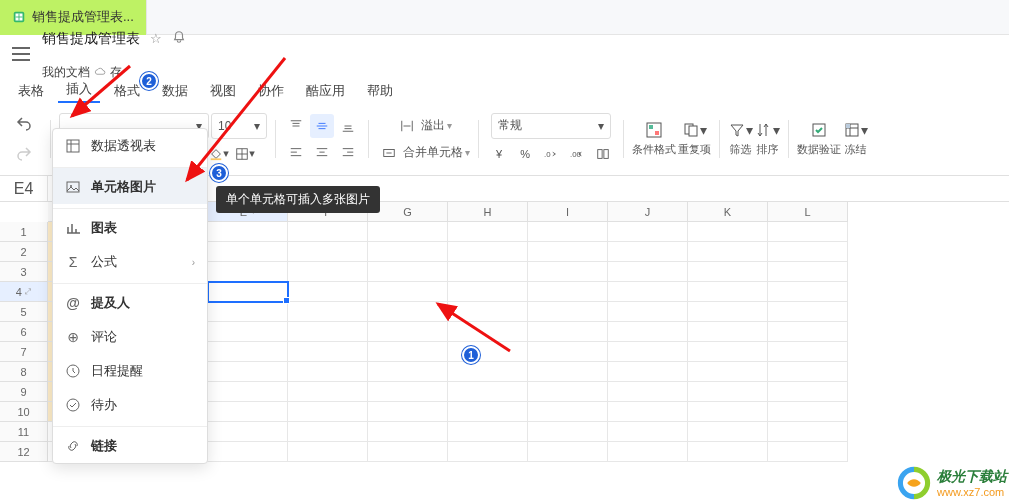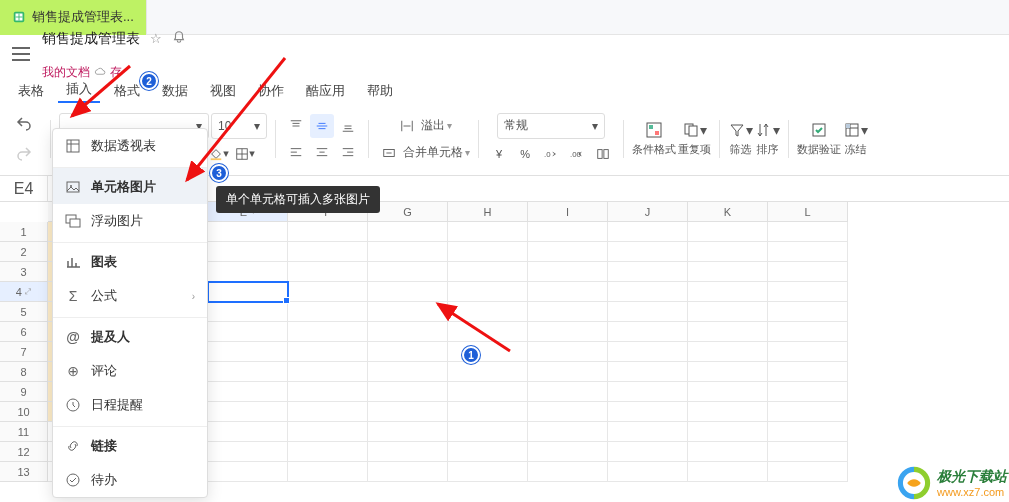--- a/index.html
+++ b/index.html
@@ -6,21 +6,21 @@
 body{background:#fff;width:1009px;height:502px;overflow:hidden;font-size:13px;color:#333;}
 .tabbar{height:35px;display:flex;align-items:center;border-bottom:1px solid #e5e5e5;background:#f7f8fa;}
 .tab{display:flex;align-items:center;gap:6px;padding:0 12px;height:35px;background:#bef264;border-right:1px solid #e5e5e5;}
 .tab svg{width:14px;height:14px;}
 .titlebar{height:40px;display:flex;align-items:center;padding:6px 12px;gap:12px;}
 .hamburger{width:18px;cursor:pointer;}
 .doc-block{display:flex;flex-direction:column;gap:16px;}
 .doc-title-row{display:flex;align-items:center;gap:10px;}
 .doc-title{font-size:14px;color:#222;}
 .star,.bell{color:#888;}
-.doc-sub{font-size:12px;color:#be185d;display:flex;align-items:center;gap:4px;}
+.doc-sub{font-size:12px;color:#404040;display:flex;align-items:center;gap:4px;}
 .menubar{height:28px;display:flex;align-items:flex-end;gap:6px;padding:0 10px;}
 .menubar span{padding:3px 8px;cursor:pointer;color:#444;font-size:13px;}
 .menubar span.active{border-bottom:2px solid #1e6fff;}
 .toolbar{display:flex;align-items:center;padding:4px 6px;gap:2px;border-bottom:1px solid #e0e0e0;}
 .tb-group{display:flex;align-items:center;gap:2px;}
 .tb-col{display:flex;flex-direction:column;align-items:center;gap:3px;font-size:11px;color:#555;}
 .tb-btn{width:24px;height:24px;display:flex;align-items:center;justify-content:center;color:#555;border-radius:3px;cursor:pointer;}
 .tb-sep{width:1px;height:38px;background:#e2e2e2;margin:0 6px;}
 .tb-drop{height:26px;border:1px solid #ddd;border-radius:3px;padding:0 6px;display:flex;align-items:center;gap:6px;font-size:12px;background:#fff;}
 .tb-wide{width:150px;}
@@ -210,21 +210,21 @@
             <rect x="2" y="4" width="12" height="8" fill="none" stroke="#555"></rect>
             <path d="M5 8h6" stroke="#555"></path>
           </svg>
         </span>
       <span style="font-size:12px;">合并单元格</span>
         <span style="font-size:10px;color:#999">▾</span>
     </div>
   </div>
   <div class="tb-sep"></div>
   <div class="tb-col">
-    <div class="tb-drop" style="width:108px">
+    <div class="tb-drop" style="width:120px">
         <span>常规</span>
         <span style="margin-left:auto">▾</span>
       </div>
     <div class="tb-group">
       <span class="tb-btn">¥</span>
       <span class="tb-btn">%</span>
       <span class="tb-btn">
           <svg width="14" height="14" viewBox="0 0 16 16">
             <text x="0" y="11" font-size="9" fill="#555">.0</text>
             <path d="M10 10l3-2-3-2" stroke="#555" fill="none"></path>
@@ -462,58 +462,38 @@
         <div class="cell"></div>
         <div class="cell"></div>
         <div class="cell"></div>
         <div class="cell"></div>
         <div class="cell"></div>
         <div class="cell"></div>
         <div class="cell"></div>
         <div class="cell"></div>
         <div class="cell"></div>
       </div>
-      <div class="row">
-        <div class="row-hdr">13</div>
-        <div class="cell"></div>
-        <div class="cell"></div>
-        <div class="cell"></div>
-        <div class="cell"></div>
-        <div class="cell"></div>
-        <div class="cell"></div>
-        <div class="cell"></div>
-        <div class="cell"></div>
-        <div class="cell"></div>
-        <div class="cell"></div>
-      </div>
     </div>
 </div>
 
 <div class="insert-menu">
   <div class="mi">
     <svg viewBox="0 0 16 16">
         <rect x="2" y="2" width="12" height="12" fill="none" stroke="#666"></rect>
         <path d="M2 6h12M6 2v12" stroke="#666"></path>
       </svg>
     <span>数据透视表</span>
   </div>
   <div class="mi hov sep-top">
     <svg viewBox="0 0 16 16">
         <rect x="2" y="3" width="12" height="10" fill="none" stroke="#666"></rect>
         <circle cx="6" cy="7" r="1" fill="#666"></circle>
         <path d="M2 12l4-4 3 3 2-2 3 3" stroke="#666" fill="none"></path>
       </svg>
     <span>单元格图片</span>
-  </div>
-  <div class="mi">
-    <svg viewBox="0 0 16 16">
-        <rect x="1" y="2" width="10" height="8" fill="none" stroke="#666"></rect>
-        <rect x="5" y="6" width="10" height="8" fill="#fff" stroke="#666"></rect>
-      </svg>
-    <span>浮动图片</span>
   </div>
   <div class="mi sep-top">
     <svg viewBox="0 0 16 16">
         <path d="M3 13V7m4 6V4m4 9V9m4 4H2" stroke="#666" fill="none" stroke-width="1.5"></path>
       </svg>
     <span>图表</span>
   </div>
   <div class="mi">
     <span class="ic">Σ</span>
     <span>公式</span>
@@ -527,32 +507,32 @@
     <span class="ic">⊕</span>
     <span>评论</span>
   </div>
   <div class="mi">
     <svg viewBox="0 0 16 16">
         <circle cx="8" cy="8" r="6" fill="none" stroke="#666"></circle>
         <path d="M8 5v3l2 2" stroke="#666" fill="none"></path>
       </svg>
     <span>日程提醒</span>
   </div>
-  <div class="mi sep-top">
-    <svg viewBox="0 0 16 16">
-        <path d="M6 10a3 3 0 0 1 0-4l2-2a3 3 0 0 1 4 4M10 6a3 3 0 0 1 0 4l-2 2a3 3 0 0 1-4-4" stroke="#666" fill="none"></path>
-      </svg>
-    <span>链接</span>
-  </div>
   <div class="mi">
     <svg viewBox="0 0 16 16">
         <circle cx="8" cy="8" r="6" fill="none" stroke="#666"></circle>
         <path d="M5 8l2 2 4-4" stroke="#666" fill="none"></path>
       </svg>
     <span>待办</span>
+  </div>
+  <div class="mi sep-top">
+    <svg viewBox="0 0 16 16">
+        <path d="M6 10a3 3 0 0 1 0-4l2-2a3 3 0 0 1 4 4M10 6a3 3 0 0 1 0 4l-2 2a3 3 0 0 1-4-4" stroke="#666" fill="none"></path>
+      </svg>
+    <span>链接</span>
   </div>
 </div>
 
 <div class="tooltip">单个单元格可插入多张图片</div>
 
 <svg class="arrow" style="left:60px;top:58px" width="80" height="70">
   <defs>
       <marker id="ah1" markerWidth="8" markerHeight="8" refX="6" refY="3" orient="auto">
         <path d="M0 0L7 3L0 6z" fill="#e11"></path>
       </marker>

